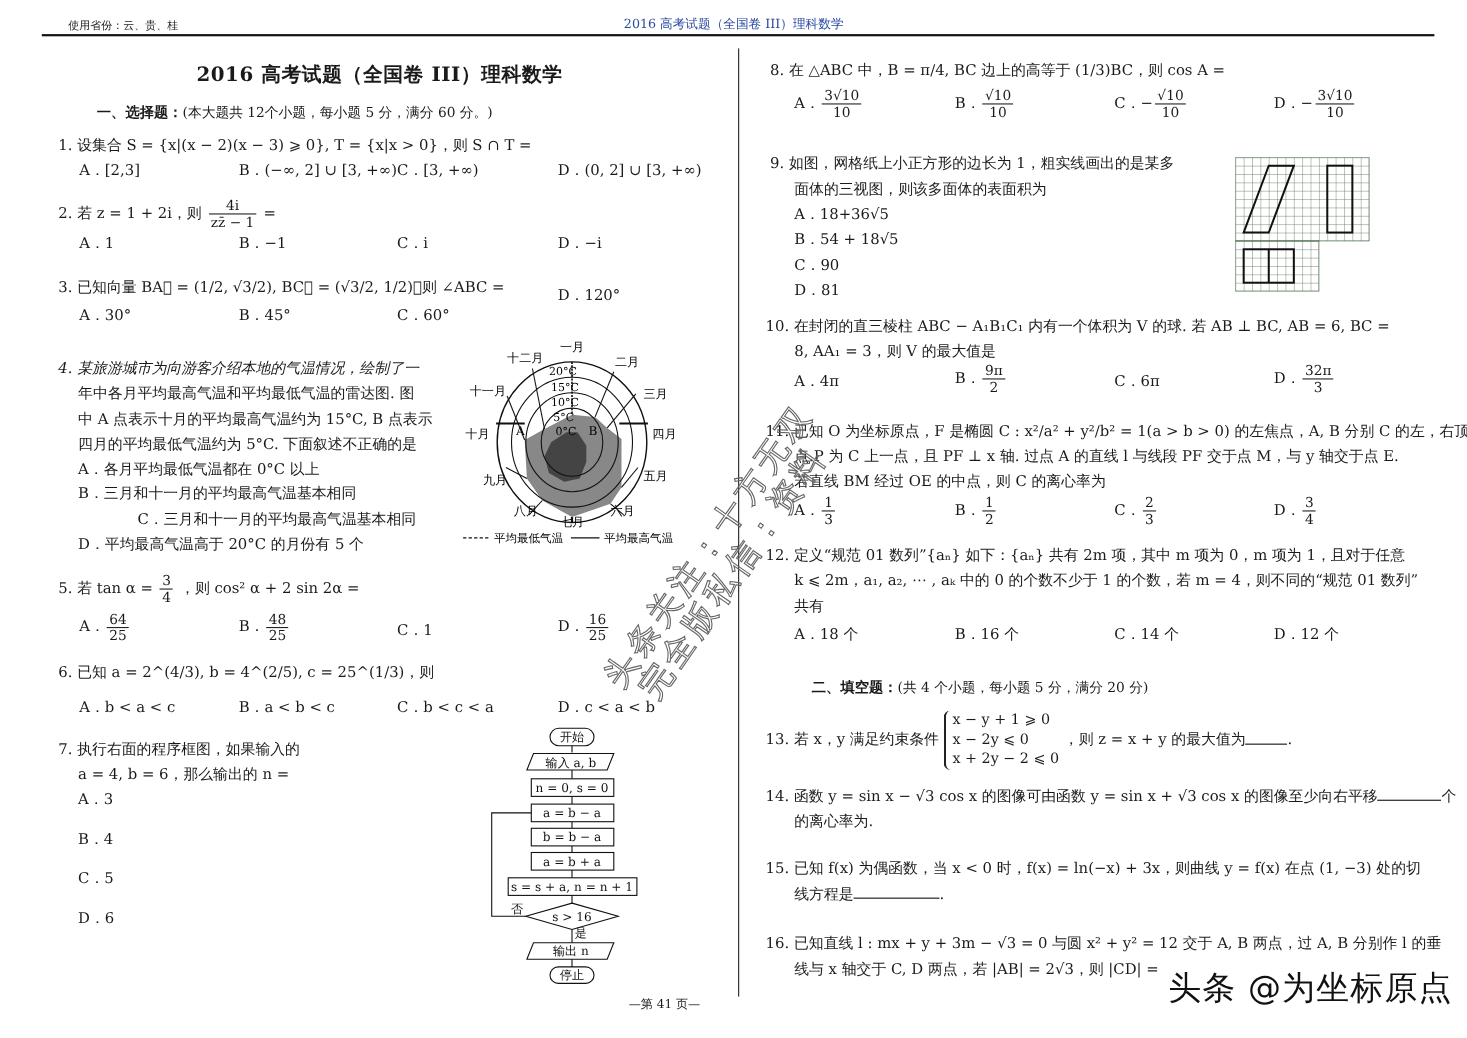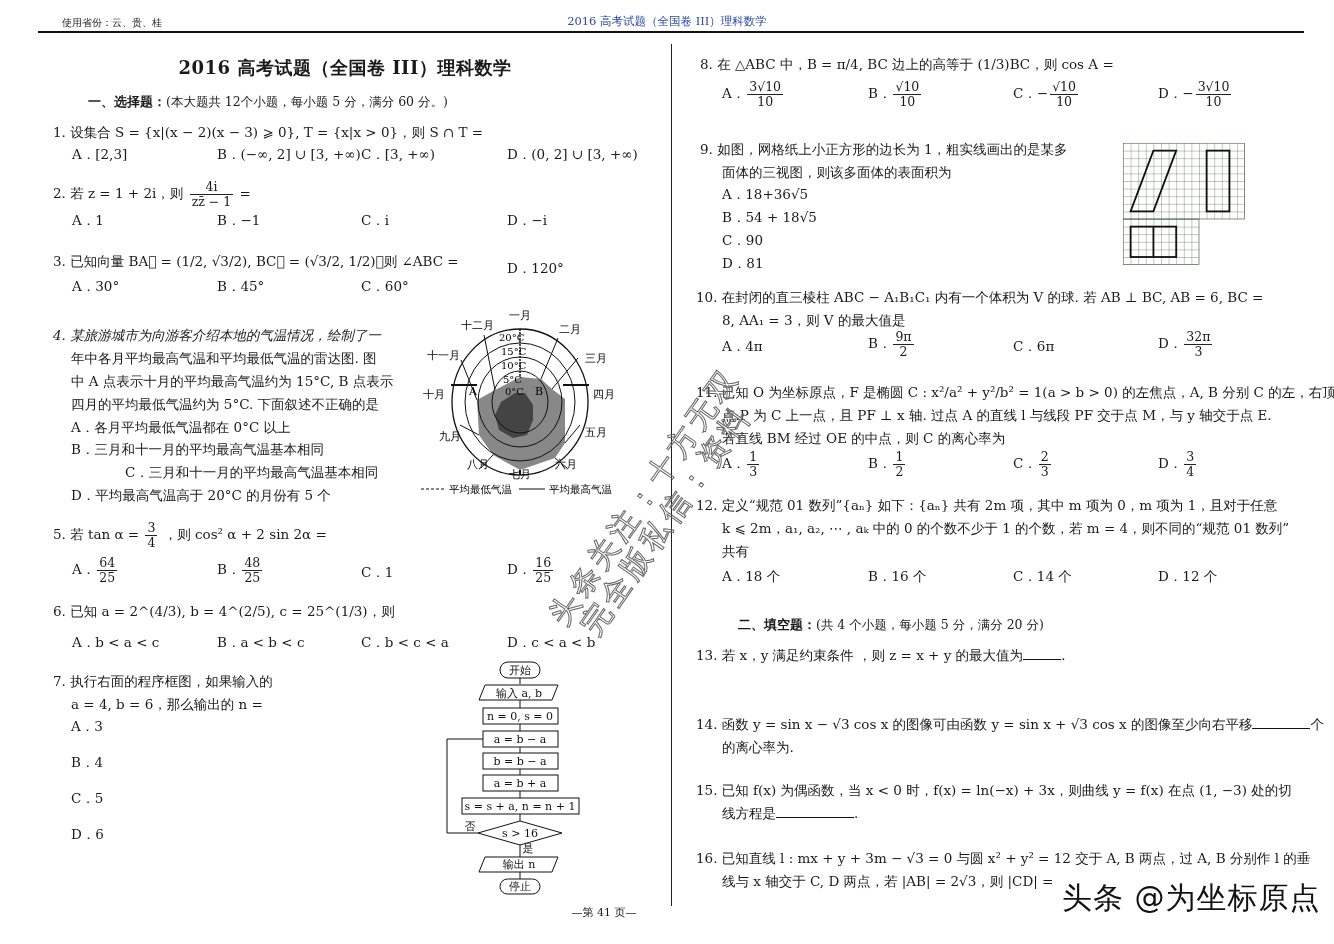--- a/index.html
+++ b/index.html
@@ -241,20 +241,25 @@
 <div class="abs opt" style="left:868px; top:568px;">B．16 个</div>
 <div class="abs opt" style="left:1013px; top:568px;">C．14 个</div>
 <div class="abs opt" style="left:1158px; top:568px;">D．12 个</div>
 
 <div class="abs section" style="left:738px; top:616px;">
   <b>二、填空题：</b><span class="note">(共 4 个小题，每小题 5 分，满分 20 分)</span>
 </div>
 
 <div class="abs q" style="left:696px; top:646px; line-height:normal;">
   <span>13. 若 x，y 满足约束条件</span>
+  <span class="brace">
+    <span style="display:block">x − y + 1 ⩾ 0</span>
+    <span style="display:block">x − 2y ⩽ 0</span>
+    <span style="display:block">x + 2y − 2 ⩽ 0</span>
+  </span>
   <span>，则 z = x + y 的最大值为</span><span class="blank" style="width:38px;"></span><span>.</span>
 </div>
 
 <div class="abs q" style="left:696px; top:713px;">
   <span>14. 函数 y = sin x − √3 cos x 的图像可由函数 y = sin x + √3 cos x 的图像至少向右平移</span><span class="blank" style="width:58px;"></span><span>个</span>
 </div>
 <div class="abs q" style="left:722px; top:736px;">的离心率为.</div>
 
 <div class="abs q" style="left:696px; top:779px;">15. 已知 f(x) 为偶函数，当 x &lt; 0 时，f(x) = ln(−x) + 3x，则曲线 y = f(x) 在点 (1, −3) 处的切</div>
 <div class="abs q" style="left:722px; top:802px;">

